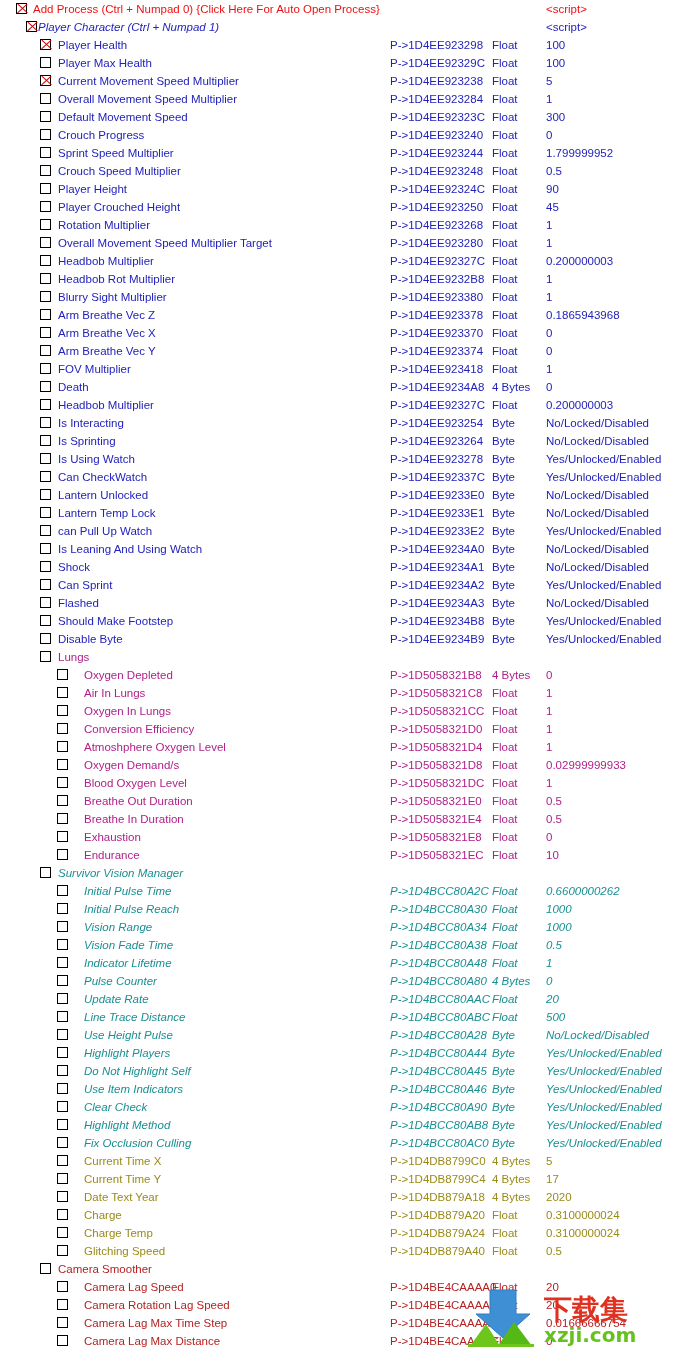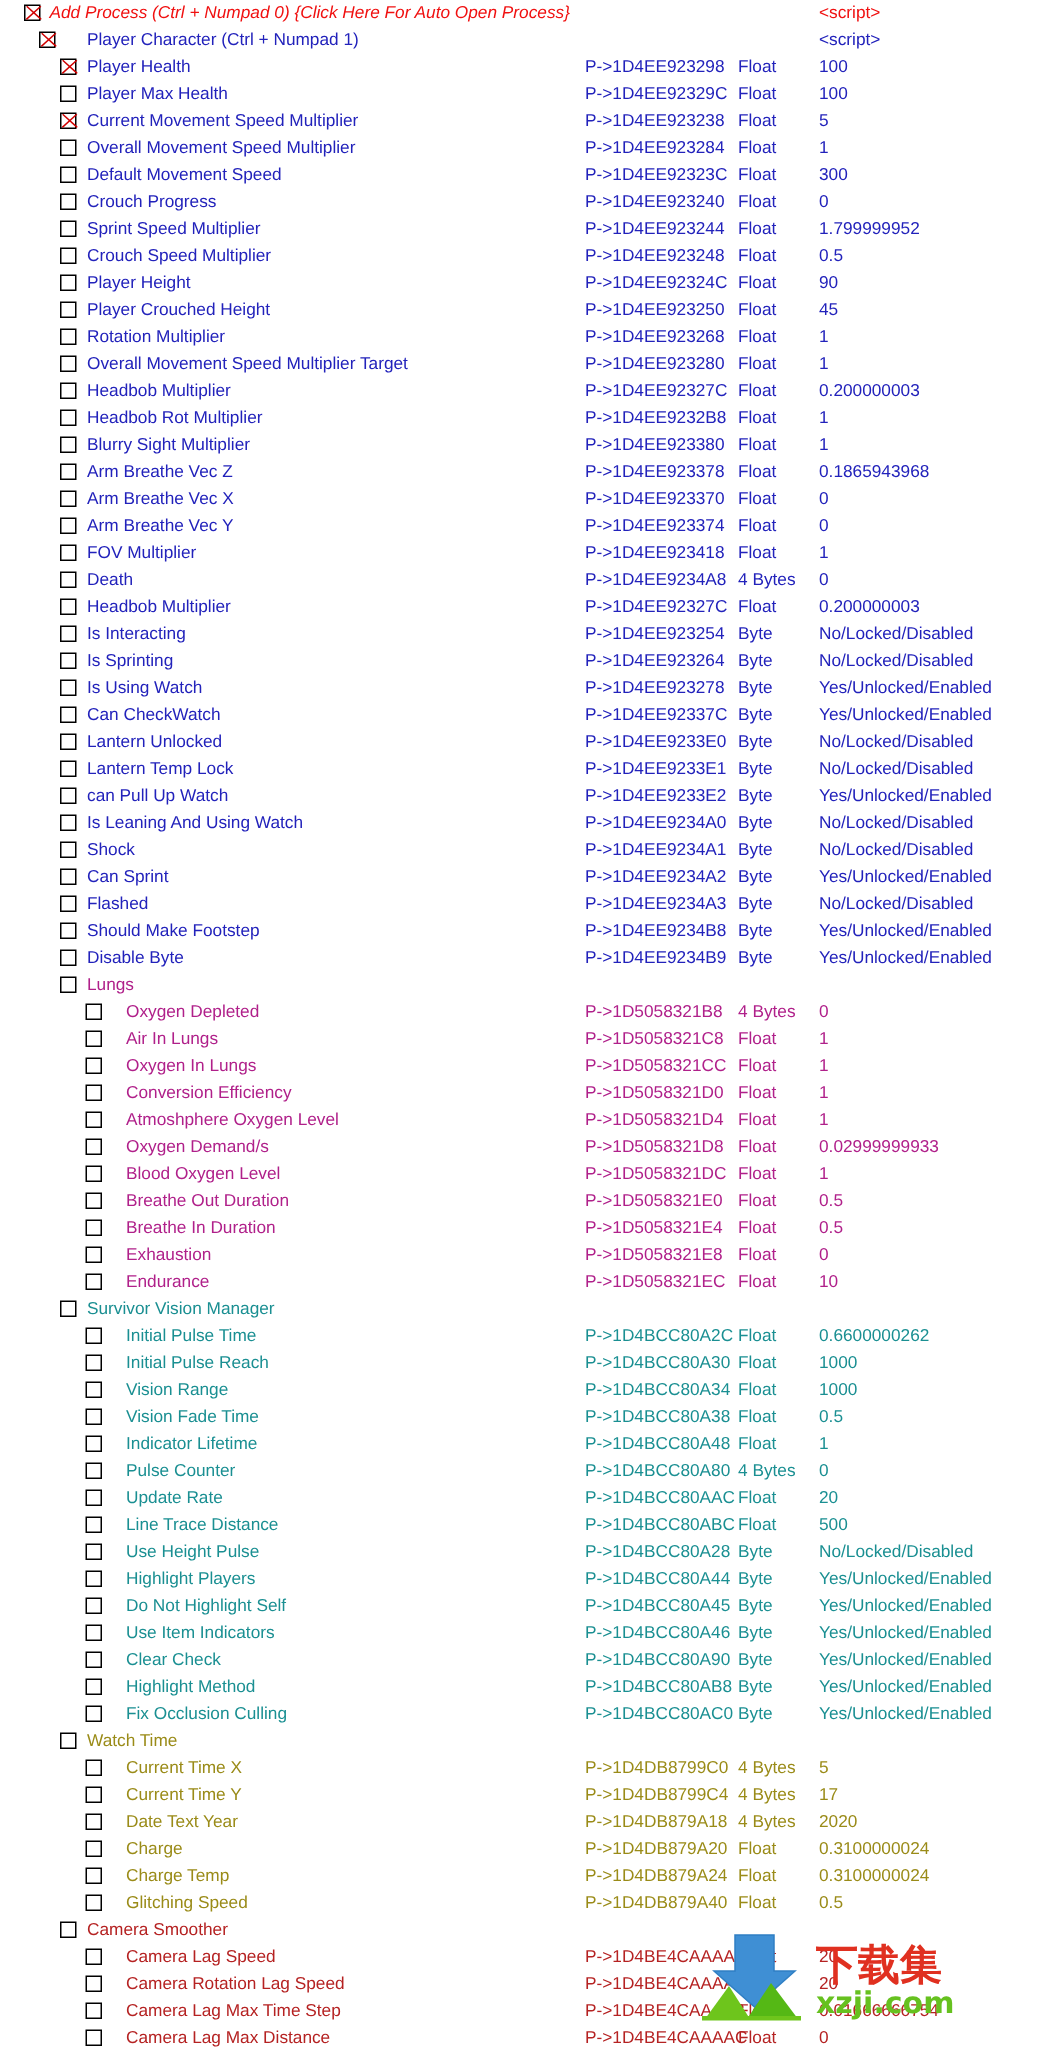--- a/index.html
+++ b/index.html
@@ -65,33 +65,33 @@
     top: 0;
   }
   .val {
     position: absolute;
     left: 546px;
     top: 0;
   }
 
   
   .lvl0 > .cb   { left: 16px; }
-  .lvl0 > .desc { left: 33px; font-style: italic; }
+  .lvl0 > .desc { left: 33px; }
   .lvl1 > .cb   { left: 26px; }
-  .lvl1 > .desc { left: 58px; }
+  .lvl1 > .desc { left: 38px; font-style: italic; }
   .lvl2 > .cb   { left: 40px; }
   .lvl2 > .desc { left: 58px; }
   .lvl3 > .cb   { left: 57px; }
   .lvl3 > .desc { left: 84px; }
 
   
   .c-red   { color: #f01010; }
   .c-blue  { color: #2222bb; }
   .c-magenta { color: #b0208a; }
-  .c-teal  { color: #1a8f92; }
+  .c-teal  { color: #1a8f92; font-style: italic; }
   .c-olive { color: #9a8b18; }
   .c-brick { color: #b52222; padding-left: 36px; }
 
   
   #watermark {
     position: absolute;
     left: 460px;
     top: 1286px;
     width: 220px;
     height: 78px;
@@ -543,27 +543,20 @@
       <span class="type">Byte</span>
       <span class="val">Yes/Unlocked/Enabled</span>
     </div>
     <div class="row lvl3 c-teal">
       <span class="cb"></span>
       <span class="desc">Fix Occlusion Culling</span>
       <span class="addr">P-&gt;1D4BCC80AC0</span>
       <span class="type">Byte</span>
       <span class="val">Yes/Unlocked/Enabled</span>
     </div>
-    <div class="row lvl2 c-olive">
-      <span class="cb"></span>
-      <span class="desc">Watch Time</span>
-      <span class="addr"></span>
-      <span class="type"></span>
-      <span class="val"></span>
-    </div>
     <div class="row lvl3 c-olive">
       <span class="cb"></span>
       <span class="desc">Current Time X</span>
       <span class="addr">P-&gt;1D4DB8799C0</span>
       <span class="type">4 Bytes</span>
       <span class="val">5</span>
     </div>
     <div class="row lvl3 c-olive">
       <span class="cb"></span>
       <span class="desc">Current Time Y</span>

